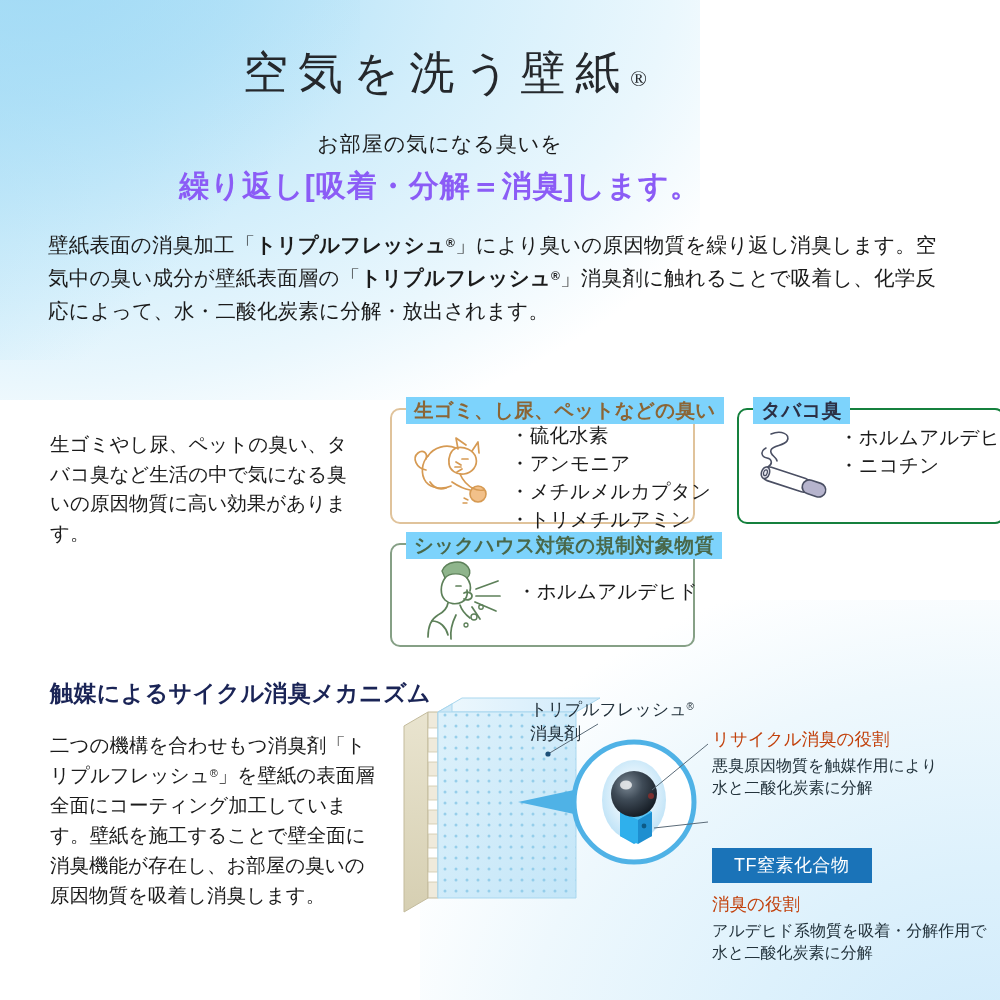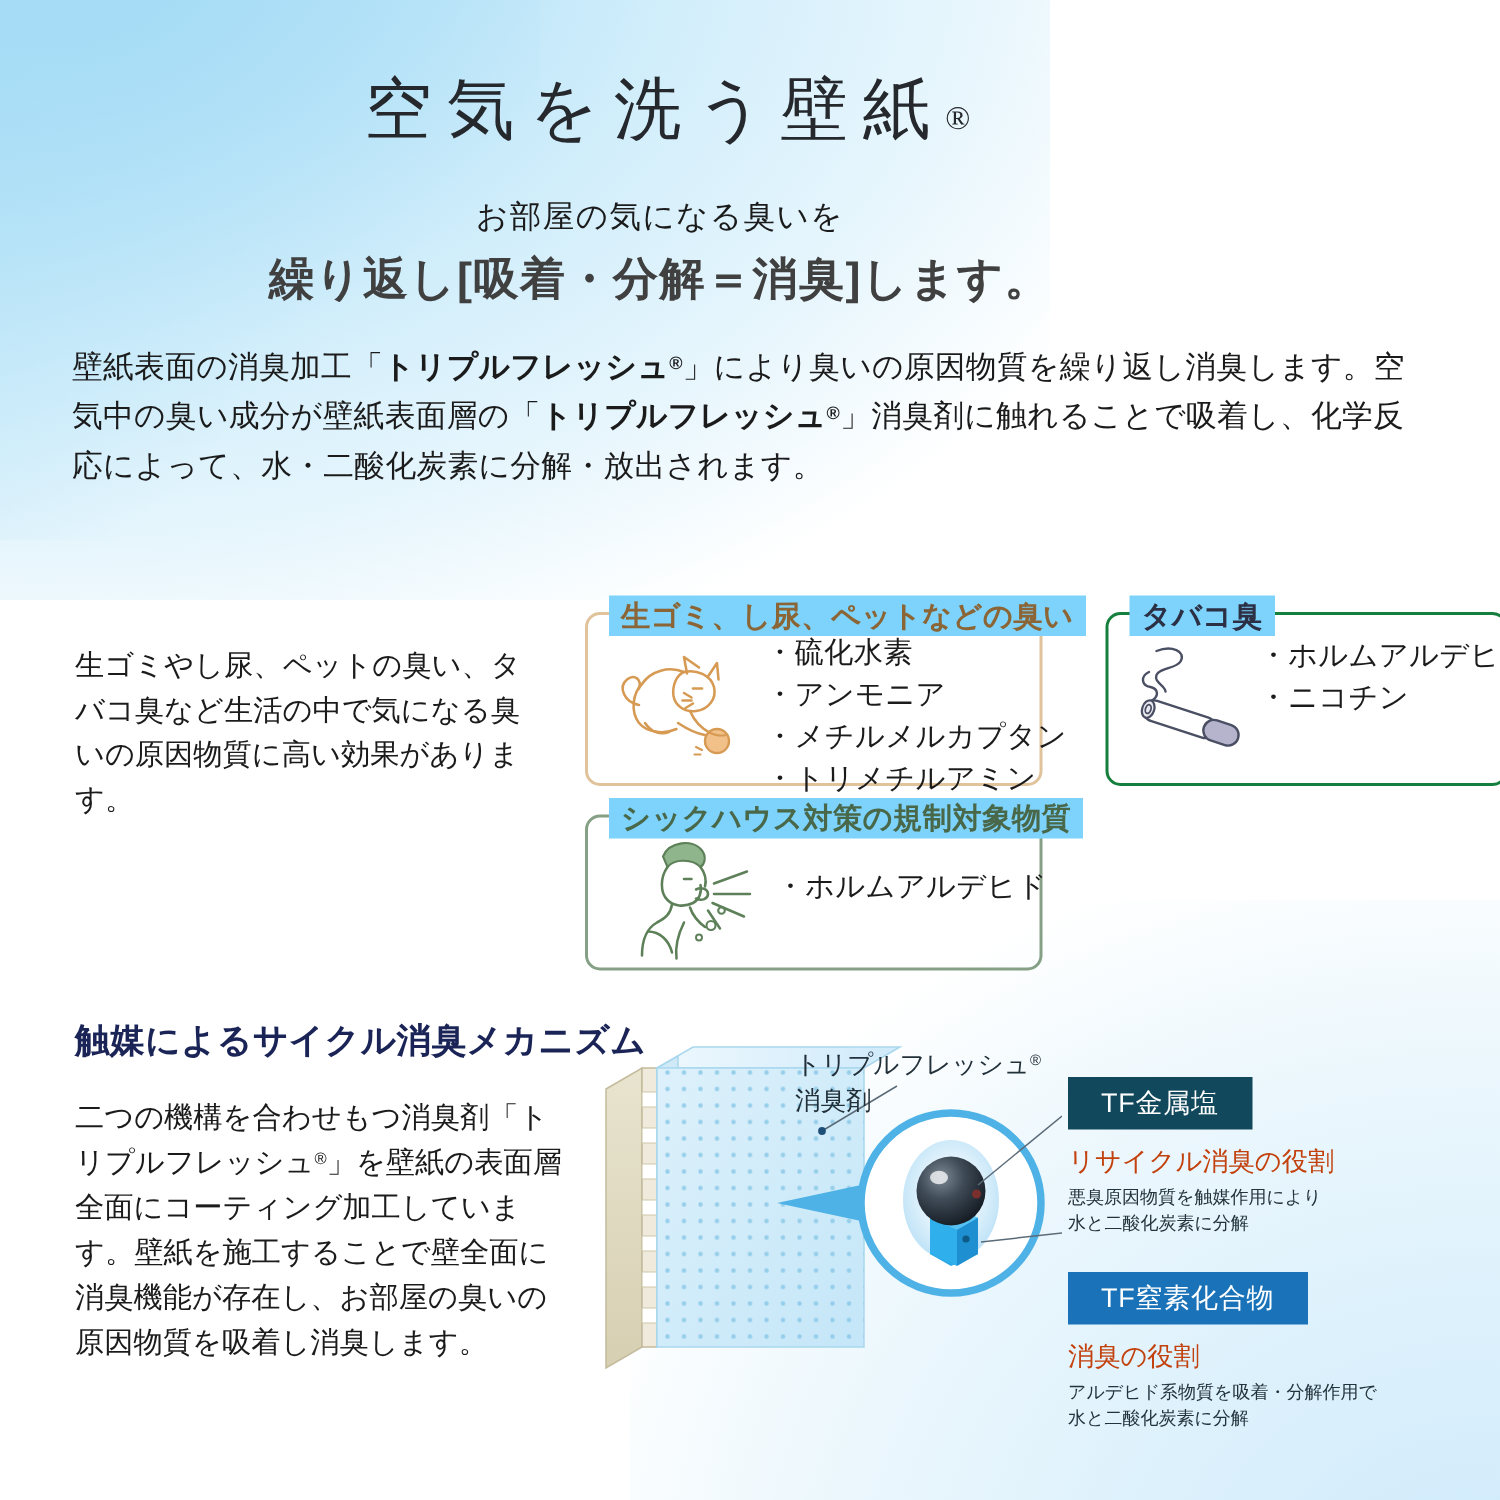--- a/index.html
+++ b/index.html
@@ -80,21 +80,21 @@
     font-weight: 400;
     letter-spacing: 1px;
     color: #1b1b1b;
   }
   .subhead-line2 {
     text-align: center;
     margin-top: 8px;
     font-size: 30px;
     font-weight: 700;
     letter-spacing: 1px;
-    color: #404040;
+    color: #8b5cf6;
   }
 
   
   .intro {
     position: absolute;
     left: 48px; top: 228px;
     width: 906px;
     font-size: 20.5px;
     line-height: 1.62;
     letter-spacing: 0.2px;
@@ -227,21 +227,21 @@
 
   .tf-role {
     margin-top: 9px;
     font-size: 17.5px;
     color: #c2410c;
     line-height: 1.4;
     white-space: nowrap;
   }
   .tf-desc {
     margin-top: 3px;
-    font-size: 12px;
+    font-size: 16px;
     color: #23333c;
     line-height: 1.42;
     white-space: nowrap;
   }
 </style>
 </head>
 <body>
 
 <div id="page">
 
@@ -440,21 +440,20 @@
       <circle cx="150" cy="64" r="2.6" fill="#1d4f78"></circle>
     </svg>
   </div>
 
   <div class="tf-lead">
     <span>トリプルフレッシュ</span><span class="sup">®</span><br>
     <span>消臭剤</span>
   </div>
 
   <div id="tf-metal-block">
-    <span class="tf-badge">TF金属塩</span>
     <div class="tf-role">リサイクル消臭の役割</div>
     <div class="tf-desc">悪臭原因物質を触媒作用により</div>
     <div class="tf-desc" style="margin-top:0">水と二酸化炭素に分解</div>
   </div>
 
   <div id="tf-nitro-block">
     <span class="tf-badge">TF窒素化合物</span>
     <div class="tf-role">消臭の役割</div>
     <div class="tf-desc">アルデヒド系物質を吸着・分解作用で</div>
     <div class="tf-desc" style="margin-top:0">水と二酸化炭素に分解</div>

